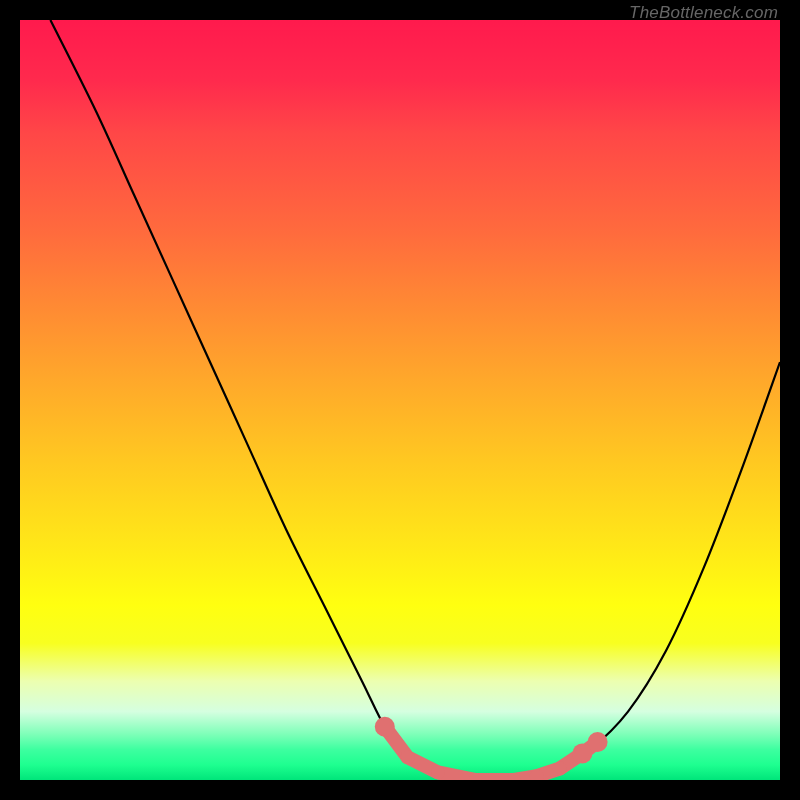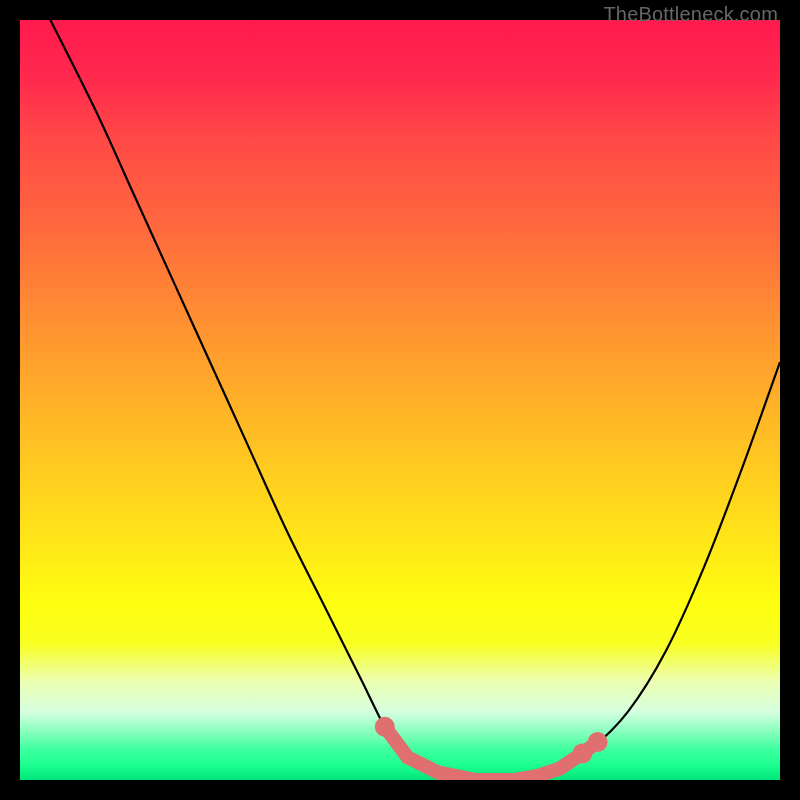--- a/index.html
+++ b/index.html
@@ -34,23 +34,24 @@
       #3dffa0 96%,
       #1eff90 98%,
       #00e57a 100%
     );
   }
   .attribution {
     position: absolute;
     top: 3px;
     right: 22px;
     color: #666;
-    font-size: 20px;
+    font-size: 17px;
     font-weight: 500;
     letter-spacing: 0.2px;
+    font-style: italic;
   }
   svg.curve {
     position: absolute;
     left: 20px;
     top: 20px;
     width: 760px;
     height: 760px;
   }
 </style>
 </head>

